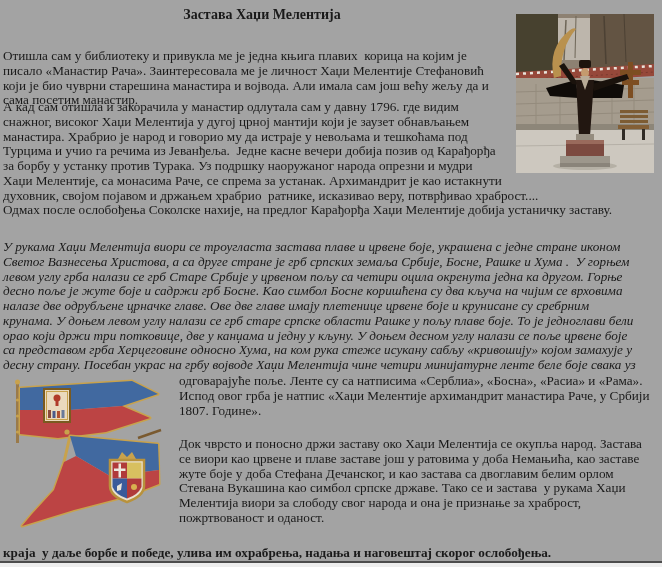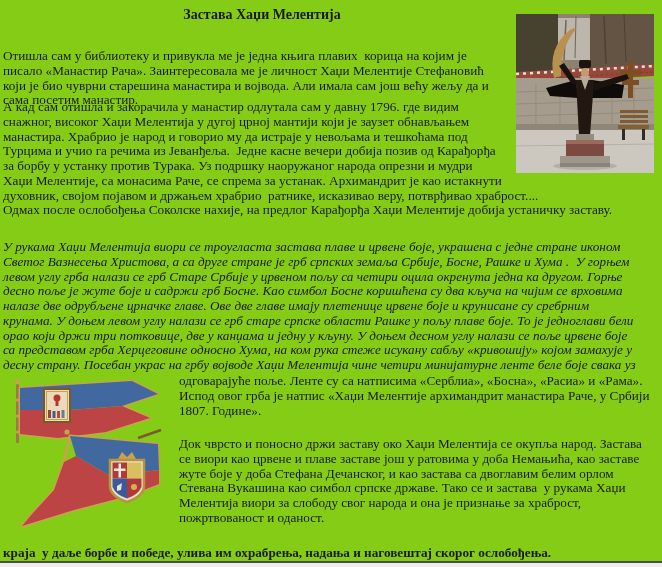--- a/index.html
+++ b/index.html
@@ -1,19 +1,19 @@
 <!DOCTYPE html>
 <html><head>
 <meta charset="utf-8">
 <style>
   html,body{margin:0;padding:0;background:#ffffff;}
   .page{
     position:relative;
     width:662px;height:567px;
-    background:#84cc16;
+    background:#a3a3a3;
     overflow:hidden;
     font-family:"Liberation Serif","DejaVu Serif",serif;
     color:#1a1a1a;
   }
   .title{
     position:absolute;left:0;top:7px;width:524px;
     text-align:center;font-weight:bold;font-size:14px;line-height:15px;
   }
   .tb{
     position:absolute;

